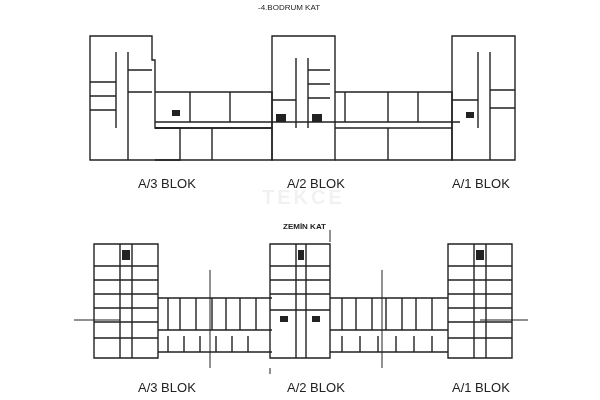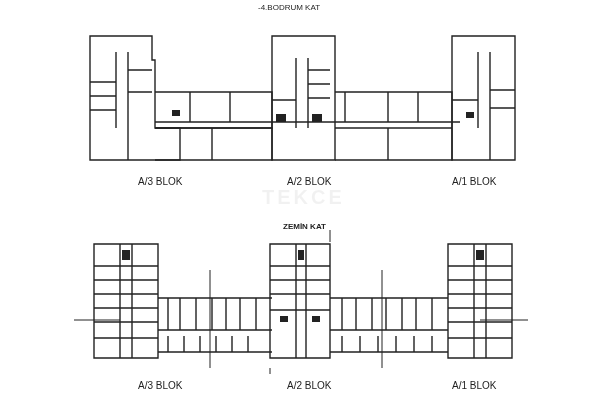--- a/index.html
+++ b/index.html
@@ -1,17 +1,17 @@
 <!DOCTYPE html>
 <html><head>
 <meta charset="utf-8">
 <style>
   html, body { margin:0; padding:0; background:#ffffff; }
   body { width:600px; height:400px; position:relative; overflow:hidden; font-family:"Liberation Sans", sans-serif; }
-  .label { position:absolute; font-size:10px; color:#222; white-space:nowrap; letter-spacing:0; }
+  .label { position:absolute; font-size:13px; color:#222; white-space:nowrap; letter-spacing:0; }
   .title { position:absolute; font-size:8px; color:#222; white-space:nowrap; }
   svg.plan { position:absolute; left:0; top:0; }
   .wm { position:absolute; left:262px; top:186px; font-size:20px; font-weight:bold; color:#000; opacity:0.05; letter-spacing:3px; }
 </style>
 </head>
 <body>
 
 <div class="title" style="left:258px;top:3px;">-4.BODRUM KAT</div>
 
 <svg class="plan" width="600" height="400" viewBox="0 0 600 400">

